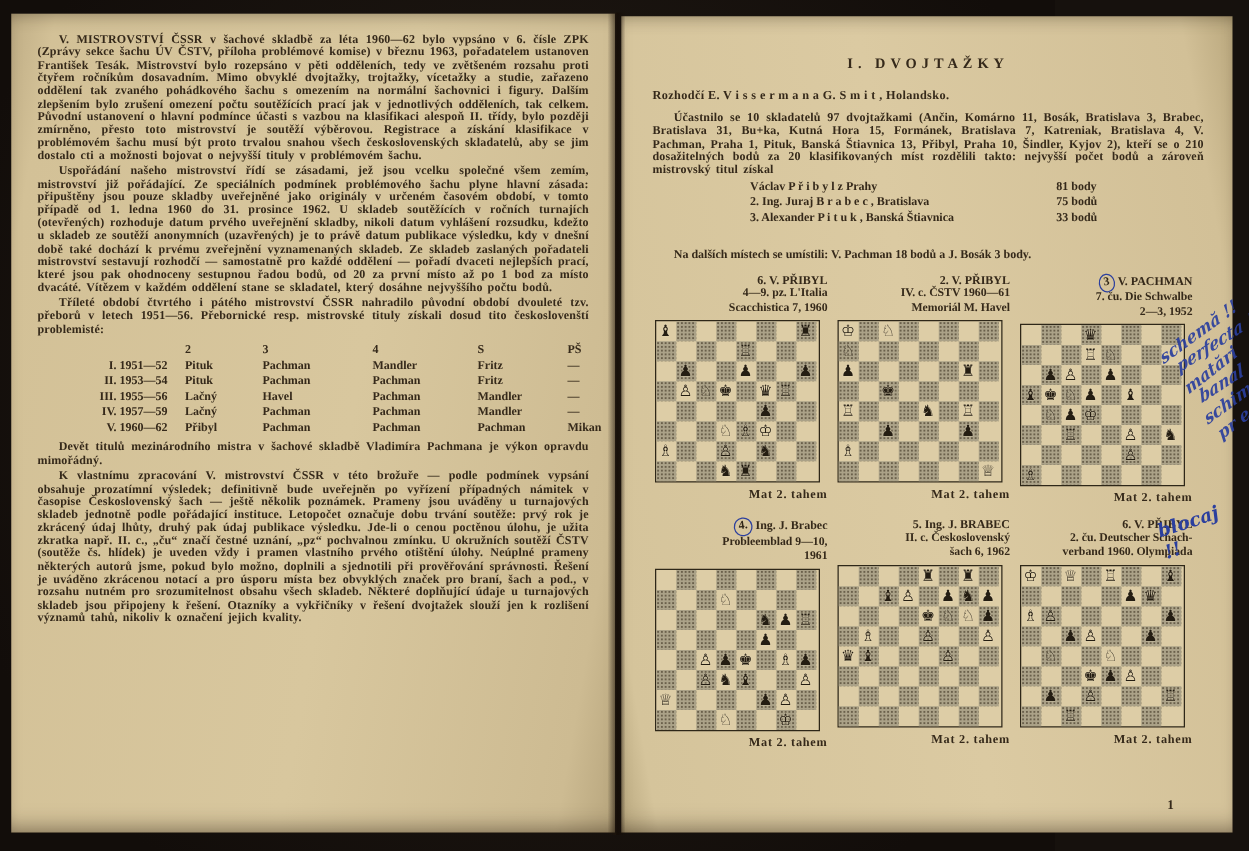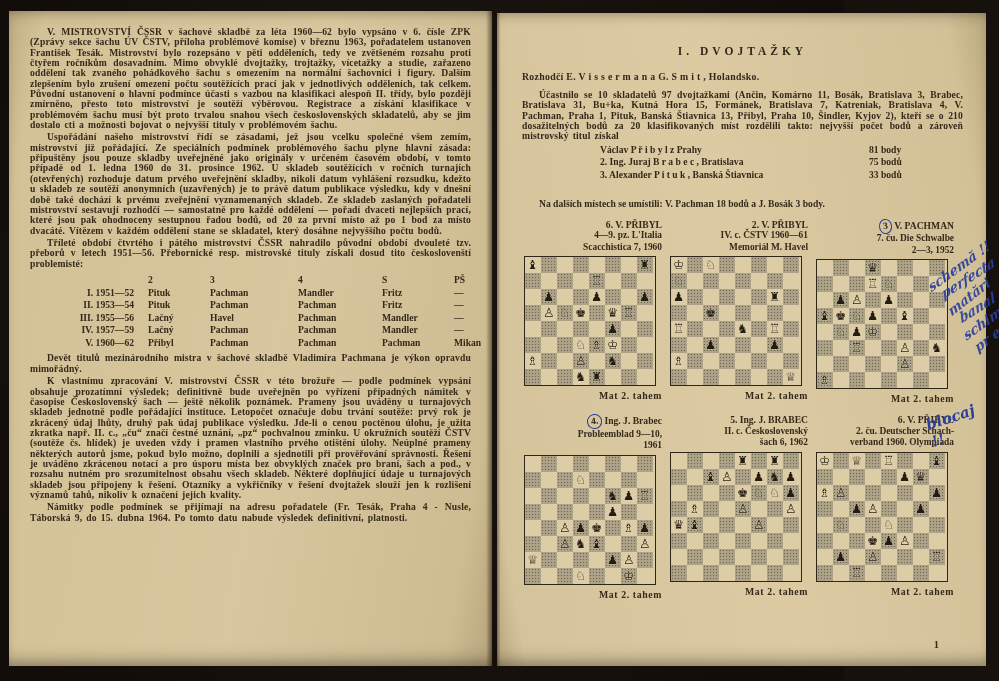--- a/index.html
+++ b/index.html
@@ -28,21 +28,21 @@
           line-height:12.6px;}
   .ct-row span{text-align:left;}
   .ct-row .c0{text-align:right;padding-right:14px;}
   .ct-head span{text-align:left;}
   
   .rp-inner{position:absolute;left:25px;top:18px;width:441px;}
   .rp-title{font-size:11.5px;font-weight:bold;text-align:center;letter-spacing:4px;
             margin:14px 0 14px 0;}
   .judges{font-size:9.8px;font-weight:bold;margin:0 0 8px 0;letter-spacing:.3px;}
   .results{margin:2px 0 2px 78px;font-size:9.6px;font-weight:bold;}
-  .res-row{display:flex;line-height:12.4px;gap:24px;}
+  .res-row{display:flex;line-height:12.4px;}
   .res-name{width:245px;}
   .res-pts{width:70px;}
   .res-note{font-size:9.6px;font-weight:bold;margin:17px 0 0 0;text-indent:17px;
             text-align:justify;}
   
   .diagrams{display:grid;grid-template-columns:repeat(3,145px);column-gap:1px;
             row-gap:10px;margin-top:10px;margin-left:-5px;}
   .diag{text-align:right;}
   .cap{font-size:9.4px;font-weight:bold;line-height:11.5px;}
   .cap .cap1{font-size:9.6px;}
@@ -128,21 +128,20 @@
             <span class="c1">Přibyl</span>
             <span class="c2">Pachman</span>
             <span class="c3">Pachman</span>
             <span class="c4">Pachman</span>
             <span class="c5">Mikan</span>
           </div>
         </div>
 
       <p class="para indent">Devět titulů mezinárodního mistra v šachové skladbě Vladimíra Pachmana je výkon opravdu mimořádný.</p>
       <p class="para indent">K vlastnímu zpracování V. mistrovství ČSSR v této brožuře — podle podmínek vypsání obsahuje prozatímní výsledek; definitivně bude uveřejněn po vyřízení případných námitek v časopise Československý šach — ještě několik poznámek. Prameny jsou uváděny u turnajových skladeb jednotně podle pořádající instituce. Letopočet označuje dobu trvání soutěže: prvý rok je zkrácený údaj lhůty, druhý pak údaj publikace výsledku. Jde-li o cenou poctěnou úlohu, je užita zkratka např. II. c., „ču“ značí čestné uznání, „pz“ pochvalnou zmínku. U okružních soutěží ČSTV (soutěže čs. hlídek) je uveden vždy i pramen vlastního prvého otištění úlohy. Neúplné prameny některých autorů jsme, pokud bylo možno, doplnili a sjednotili při prověřování správnosti. Řešení je uváděno zkrácenou notací a pro úsporu místa bez obvyklých značek pro braní, šach a pod., v rozsahu nutném pro srozumitelnost obsahu všech skladeb. Některé doplňující údaje u turnajových skladeb jsou připojeny k řešení. Otazníky a vykřičníky v řešení dvojtažek slouží jen k rozlišení významů tahů, nikoliv k označení jejich kvality.</p>
-      <p class="para indent">Námitky podle podmínek se přijímají na adresu pořadatele (Fr. Tesák, Praha 4 - Nusle, Táborská 9, do 15. dubna 1964. Po tomto datu nabude výsledek definitivní, platnosti.</p>
     </div>
   </div>
 
   <div class="gutter"></div>
 
   <div class="page page-right">
     <div class="rp-inner">
       <div class="rp-title">I. DVOJTAŽKY</div>
       <p class="judges">Rozhodčí E.  V i s s e r m a n  a  G.  S m i t ,  Holandsko.</p>
       <p class="para indent">Účastnilo se 10 skladatelů 97 dvojtažkami (Ančin, Komárno 11, Bosák, Bratislava 3, Brabec, Bratislava 31, Bu+ka, Kutná Hora 15, Formánek, Bratislava 7, Katreniak, Bratislava 4, V. Pachman, Praha 1, Pituk, Banská Štiavnica 13, Přibyl, Praha 10, Šindler, Kyjov 2), kteří se o 210 dosažitelných bodů za 20 klasifikovaných míst rozdělili takto: nejvyšší počet bodů a zároveň mistrovský titul získal</p>

